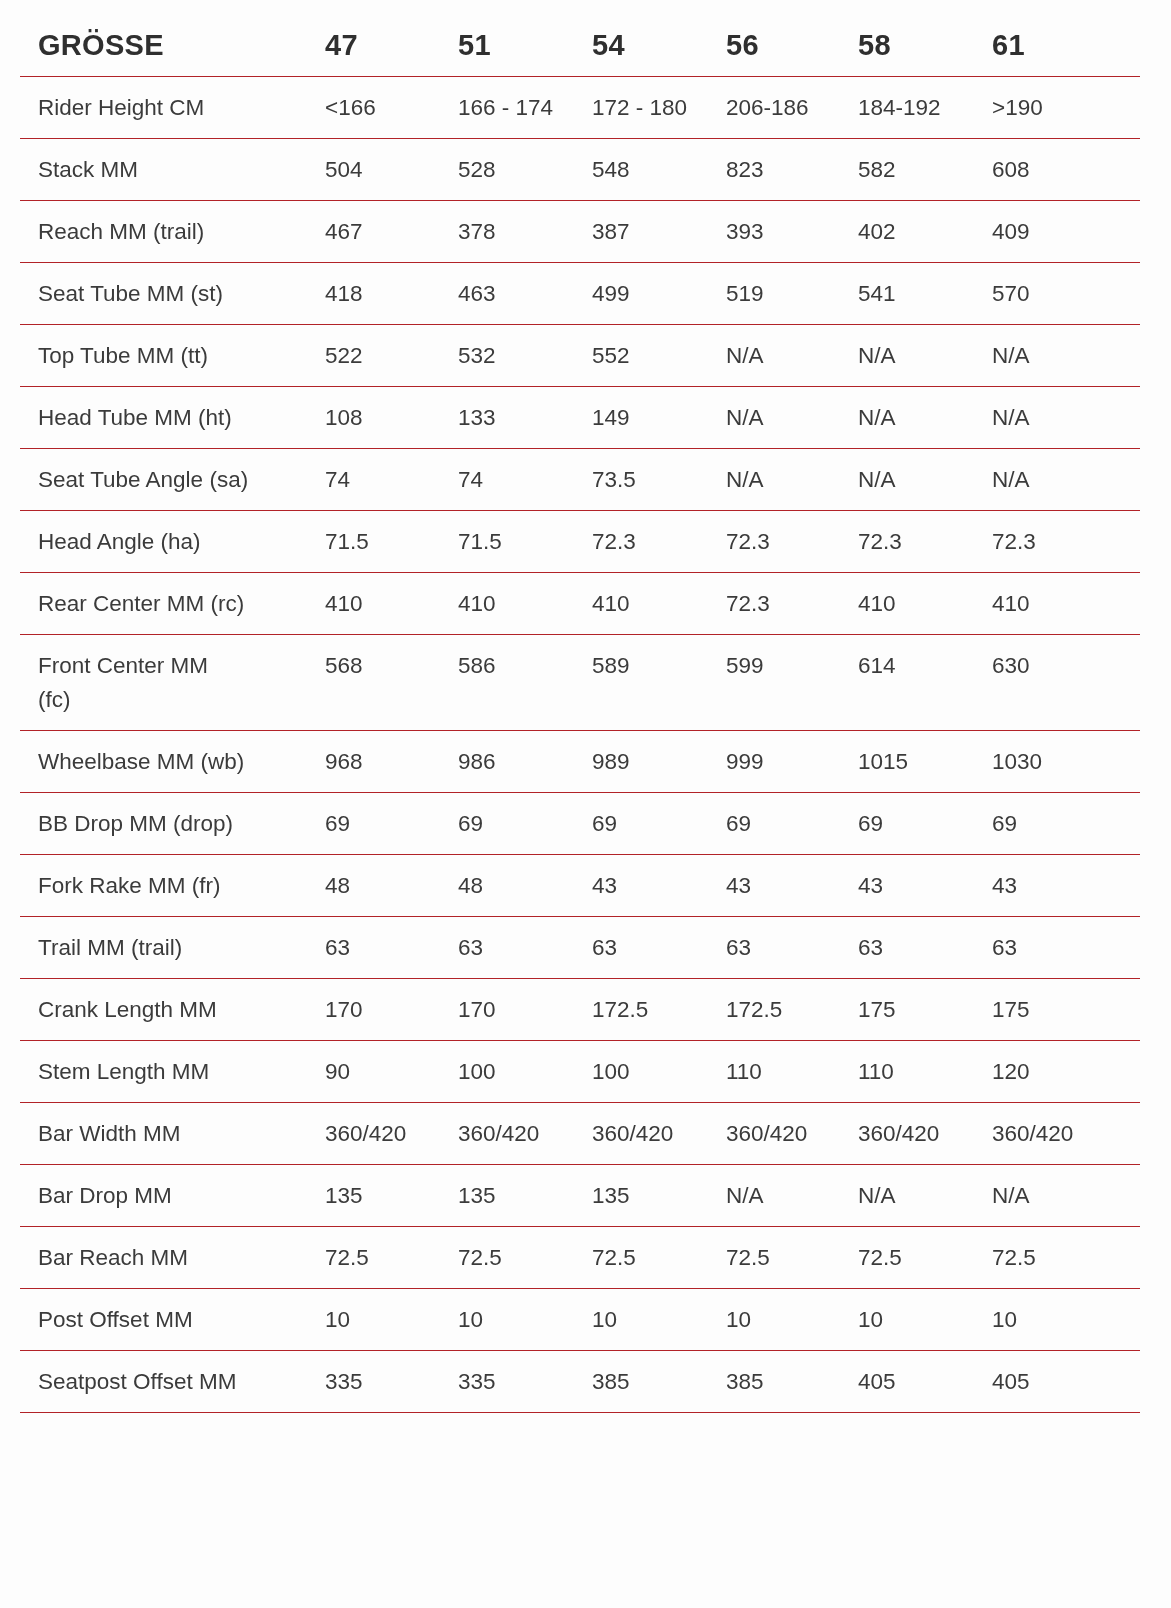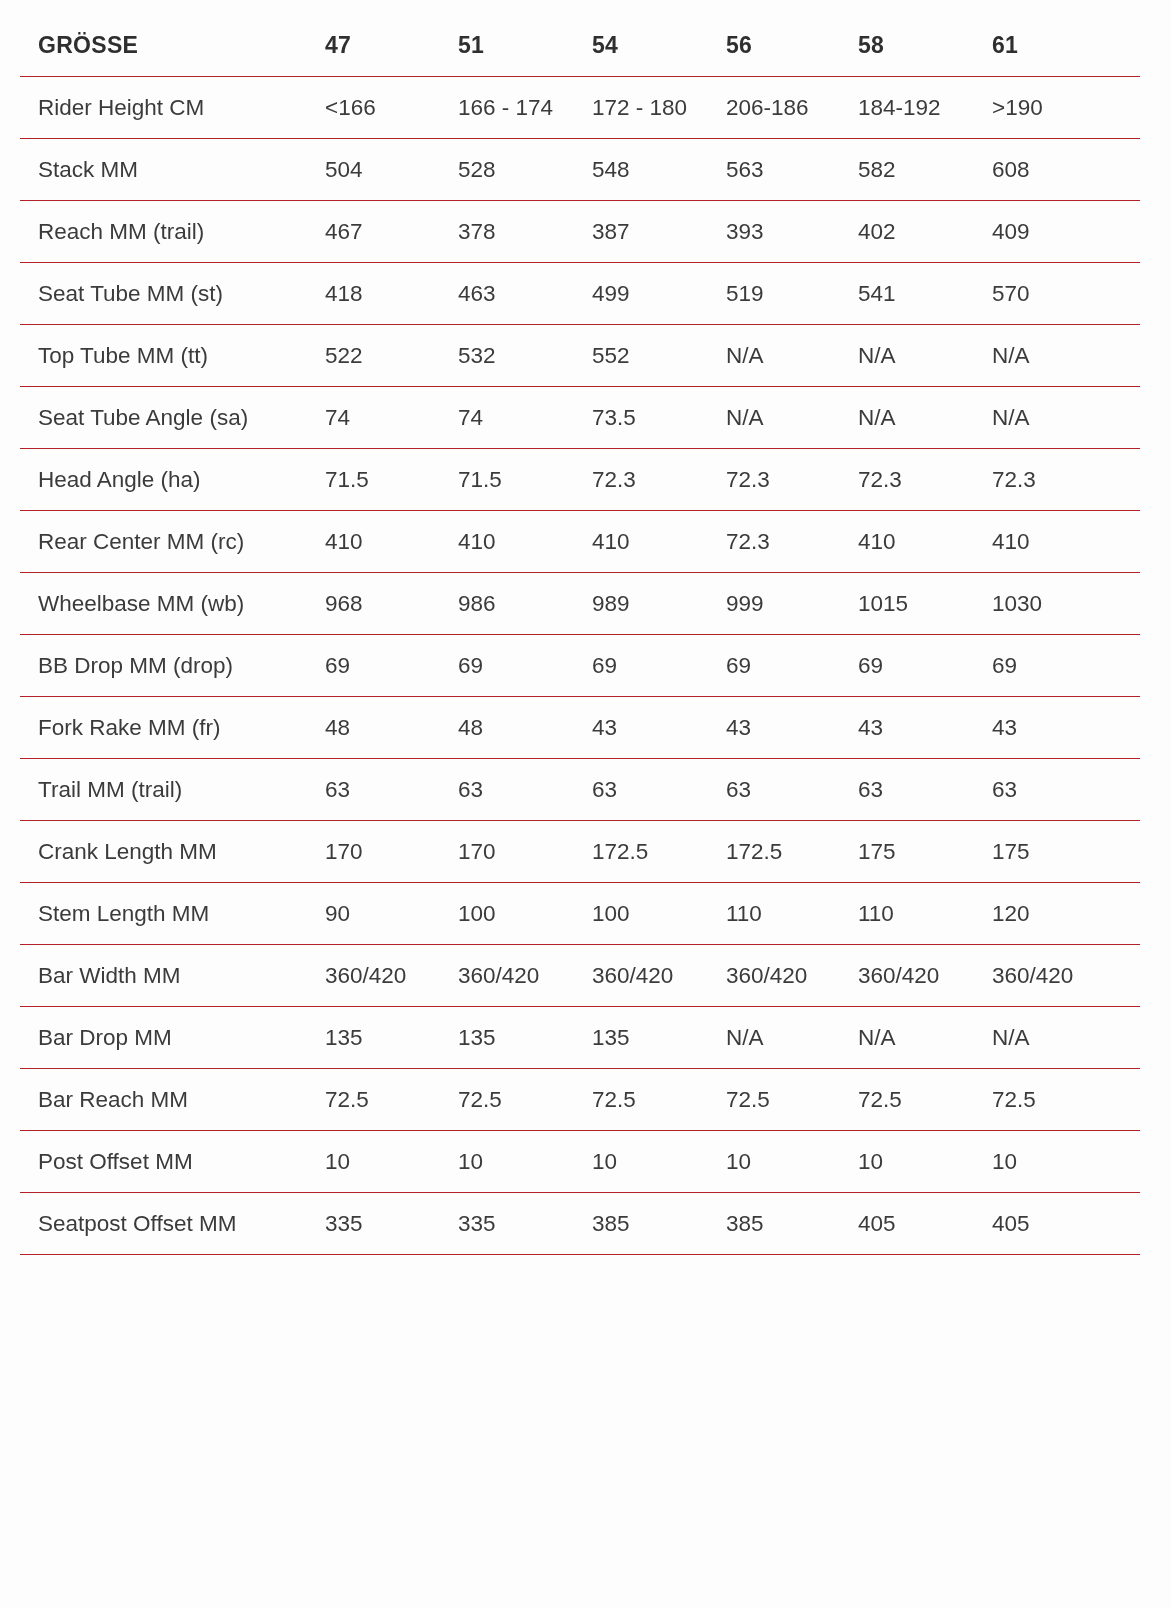--- a/index.html
+++ b/index.html
@@ -23,21 +23,21 @@
   col.c-label { width: 305px; }
   col.c-1 { width: 133px; }
   col.c-2 { width: 134px; }
   col.c-3 { width: 134px; }
   col.c-4 { width: 132px; }
   col.c-5 { width: 134px; }
   col.c-6 { width: 148px; }
 
   thead th {
     text-align: left;
-    font-size: 23px;
+    font-size: 29px;
     font-weight: 700;
     color: #2f2f2f;
     letter-spacing: 0.3px;
     height: 62px;
     padding: 0;
     vertical-align: middle;
     border-bottom: 1.5px solid #b22228;
   }
   thead th.label-cell { padding-left: 18px; }
 
@@ -88,21 +88,21 @@
           <td>172 - 180</td>
           <td>206-186</td>
           <td>184-192</td>
           <td>&gt;190</td>
         </tr>
         <tr>
           <td class="label-cell">Stack MM</td>
           <td>504</td>
           <td>528</td>
           <td>548</td>
-          <td>563</td>
+          <td>823</td>
           <td>582</td>
           <td>608</td>
         </tr>
         <tr>
           <td class="label-cell">Reach MM (trail)</td>
           <td>467</td>
           <td>378</td>
           <td>387</td>
           <td>393</td>
           <td>402</td>
@@ -120,20 +120,29 @@
         <tr>
           <td class="label-cell">Top Tube MM (tt)</td>
           <td>522</td>
           <td>532</td>
           <td>552</td>
           <td>N/A</td>
           <td>N/A</td>
           <td>N/A</td>
         </tr>
         <tr>
+          <td class="label-cell">Head Tube MM (ht)</td>
+          <td>108</td>
+          <td>133</td>
+          <td>149</td>
+          <td>N/A</td>
+          <td>N/A</td>
+          <td>N/A</td>
+        </tr>
+        <tr>
           <td class="label-cell">Seat Tube Angle (sa)</td>
           <td>74</td>
           <td>74</td>
           <td>73.5</td>
           <td>N/A</td>
           <td>N/A</td>
           <td>N/A</td>
         </tr>
         <tr>
           <td class="label-cell">Head Angle (ha)</td>
@@ -145,20 +154,30 @@
           <td>72.3</td>
         </tr>
         <tr>
           <td class="label-cell">Rear Center MM (rc)</td>
           <td>410</td>
           <td>410</td>
           <td>410</td>
           <td>72.3</td>
           <td>410</td>
           <td>410</td>
+        </tr>
+        <tr>
+          <td class="label-cell">Front Center MM
+(fc)</td>
+          <td>568</td>
+          <td>586</td>
+          <td>589</td>
+          <td>599</td>
+          <td>614</td>
+          <td>630</td>
         </tr>
         <tr>
           <td class="label-cell">Wheelbase MM (wb)</td>
           <td>968</td>
           <td>986</td>
           <td>989</td>
           <td>999</td>
           <td>1015</td>
           <td>1030</td>
         </tr>

